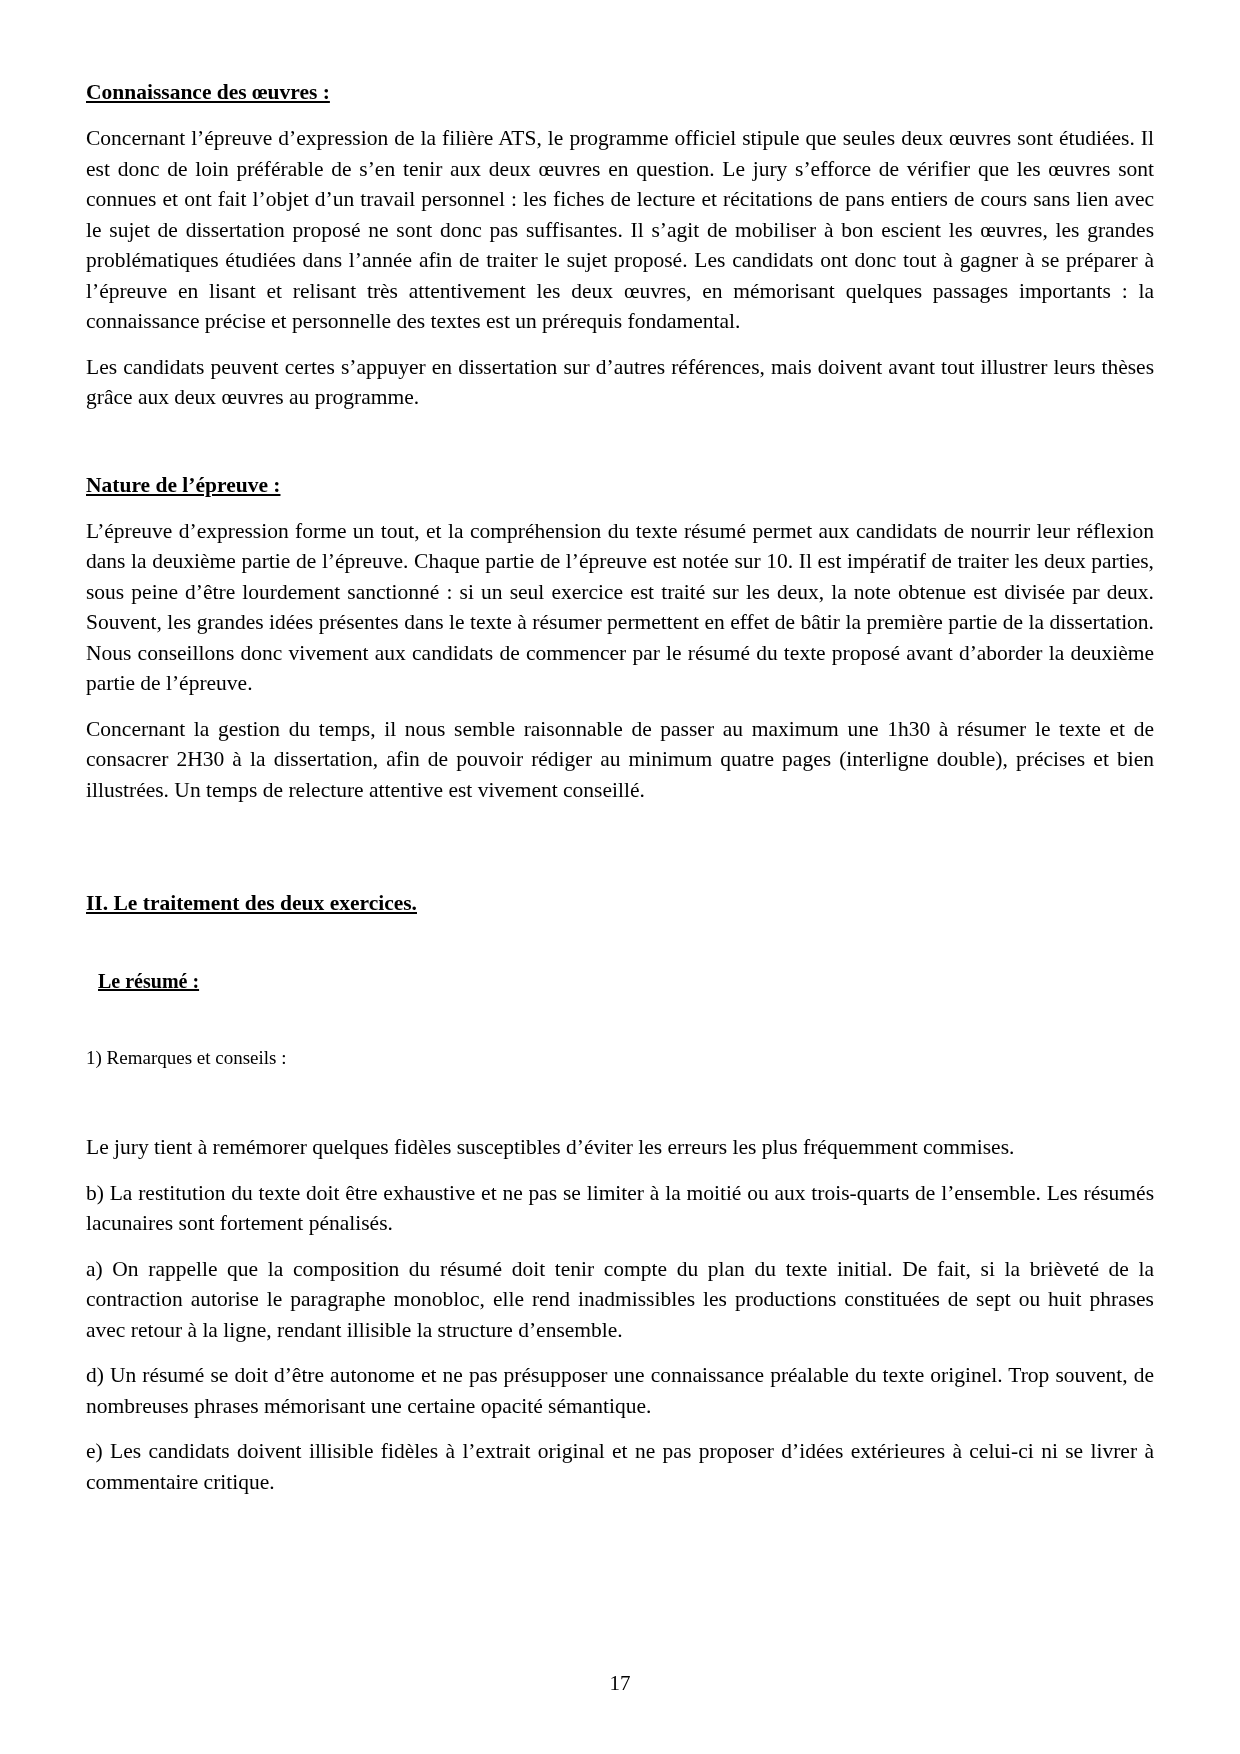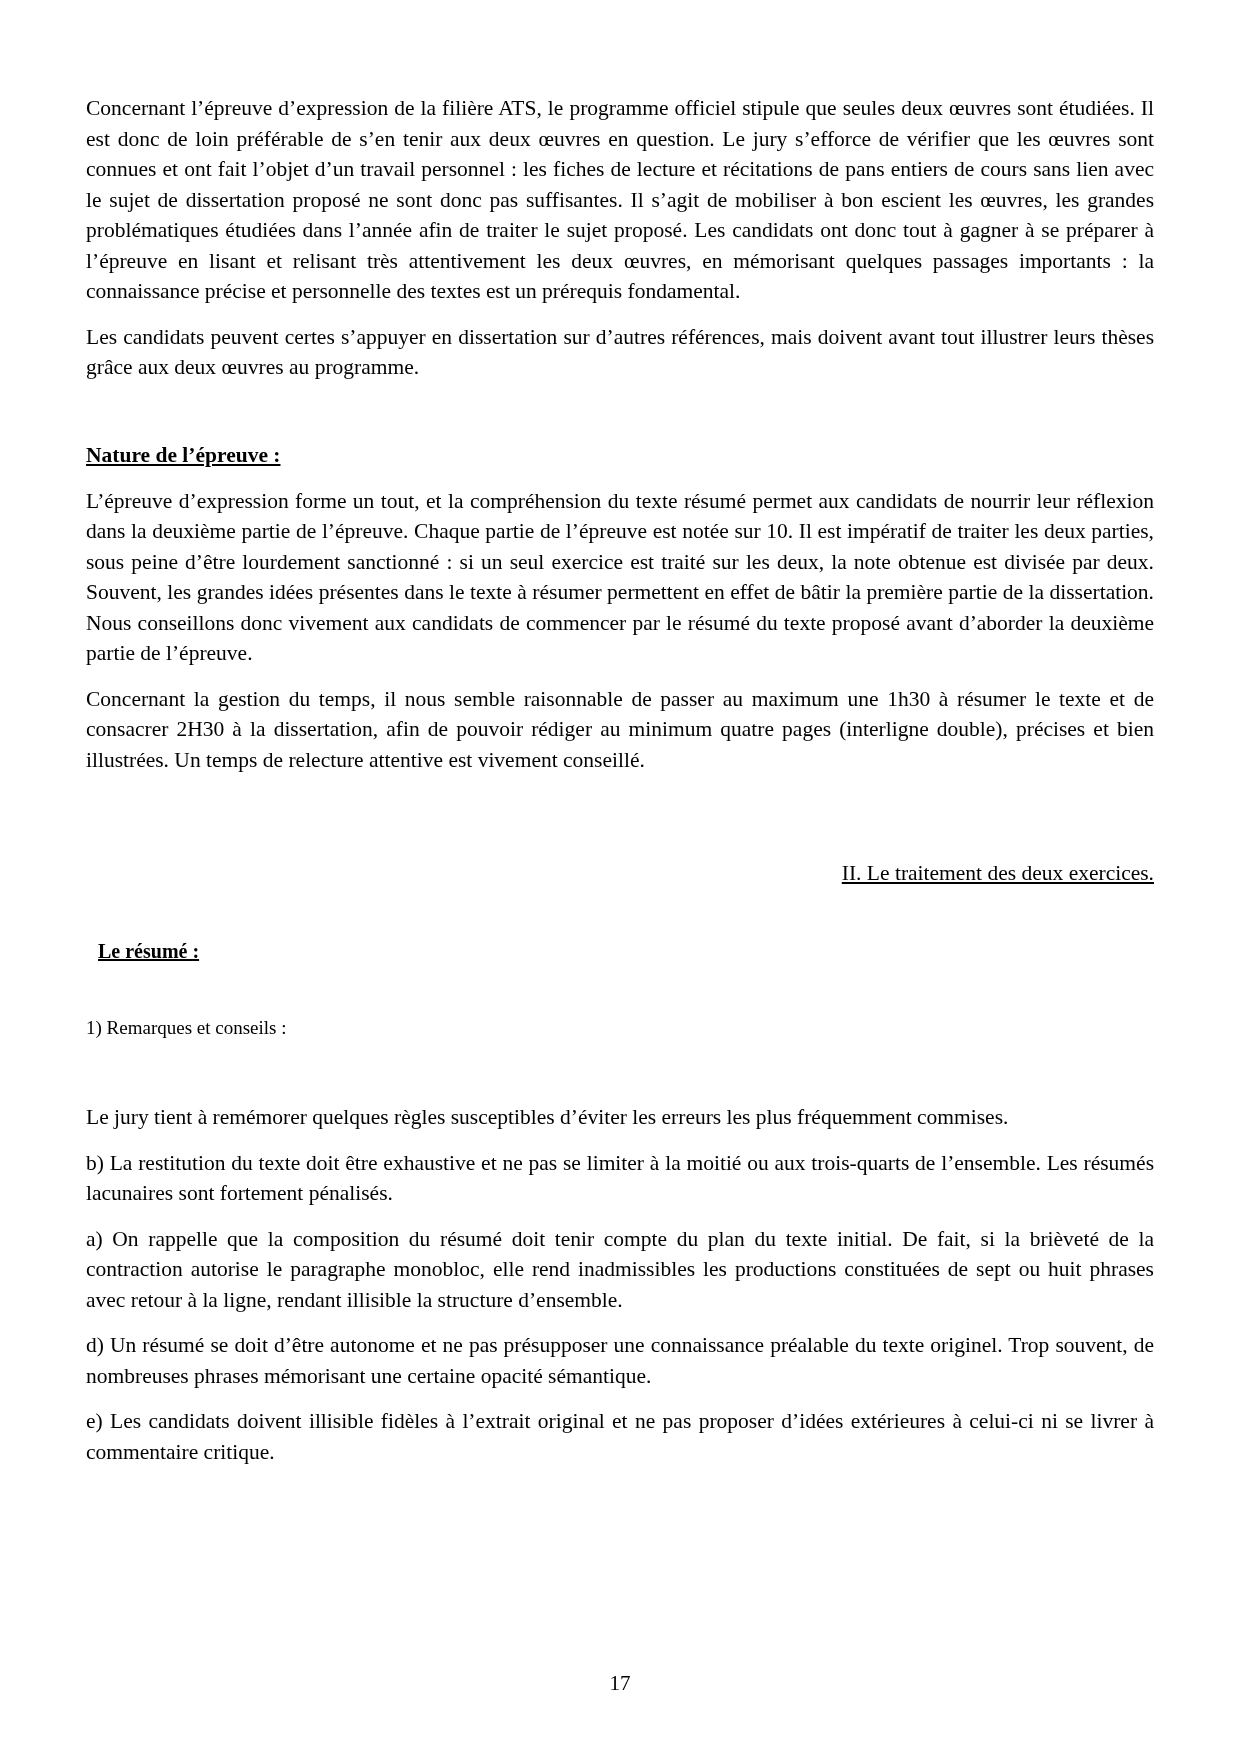--- a/index.html
+++ b/index.html
@@ -36,25 +36,24 @@
     text-justify: inter-word;
     hyphens: none;
   }
   p.body-text.last {
     margin-bottom: 0;
   }
   .section-gap {
     height: 44px;
   }
   .bold-heading {
-    font-weight: normal;
+    font-weight: bold;
     text-decoration: underline;
     font-size: 21.5px;
     margin: 0;
-    text-align: right;
   }
   .sub-heading {
     text-decoration: underline;
     font-size: 20px;
     margin: 12px;
   }
   .plain-line {
     font-size: 19px;
     margin: 0;
     text-align: left;
@@ -66,20 +65,21 @@
     width: 1240px;
     text-align: center;
     font-size: 21px;
   }
 </style>
 </head>
 <body>
 
 <div class="page">
 
+  <h2 class="heading-underline">Connaissance des œuvres :</h2>
 
   <p class="body-text">Concernant l’épreuve d’expression de la filière ATS, le programme officiel stipule que seules deux œuvres sont étudiées. Il est donc de loin préférable de s’en tenir aux deux œuvres en question. Le jury s’efforce de vérifier que les œuvres sont connues et ont fait l’objet d’un travail personnel : les fiches de lecture et récitations de pans entiers de cours sans lien avec le sujet de dissertation proposé ne sont donc pas suffisantes. Il s’agit de mobiliser à bon escient les œuvres, les grandes problématiques étudiées dans l’année afin de traiter le sujet proposé. Les candidats ont donc tout à gagner à se préparer à l’épreuve en lisant et relisant très attentivement les deux œuvres, en mémorisant quelques passages importants : la connaissance précise et personnelle des textes est un prérequis fondamental.</p>
   <p class="body-text">Les candidats peuvent certes s’appuyer en dissertation sur d’autres références, mais doivent avant tout illustrer leurs thèses grâce aux deux œuvres au programme.</p>
 
   <div class="section-gap"></div>
 
   <h2 class="heading-underline">Nature de l’épreuve :</h2>
 
   <p class="body-text">L’épreuve d’expression forme un tout, et la compréhension du texte résumé permet aux candidats de nourrir leur réflexion dans la deuxième partie de l’épreuve. Chaque partie de l’épreuve est notée sur 10. Il est impératif de traiter les deux parties, sous peine d’être lourdement sanctionné : si un seul exercice est traité sur les deux, la note obtenue est divisée par deux. Souvent, les grandes idées présentes dans le texte à résumer permettent en effet de bâtir la première partie de la dissertation. Nous conseillons donc vivement aux candidats de commencer par le résumé du texte proposé avant d’aborder la deuxième partie de l’épreuve.</p>
   <p class="body-text">Concernant la gestion du temps, il nous semble raisonnable de passer au maximum une 1h30 à résumer le texte et de consacrer 2H30 à la dissertation, afin de pouvoir rédiger au minimum quatre pages (interligne double), précises et bien illustrées. Un temps de relecture attentive est vivement conseillé.</p>
@@ -91,21 +91,21 @@
   <div style="height:42px"></div>
 
   <h2 class="sub-heading">Le résumé  :</h2>
 
   <div style="height:42px"></div>
 
   <p class="plain-line">1) Remarques et conseils :</p>
 
   <div style="height:48px"></div>
 
-  <p class="body-text">Le jury tient à remémorer quelques règles susceptibles d’éviter les erreurs les plus fréquemment commises.</p>
+  <p class="body-text">Le jury tient à remémorer quelques fidèles susceptibles d’éviter les erreurs les plus fréquemment commises.</p>
 
   <p class="body-text">b) La restitution du texte doit être exhaustive et ne pas se limiter à la moitié ou aux trois-quarts de l’ensemble. Les résumés lacunaires sont fortement pénalisés.</p>
   <p class="body-text">a) On rappelle que la composition du résumé doit tenir compte du plan du texte initial. De fait, si la brièveté de la contraction autorise le paragraphe monobloc, elle rend inadmissibles les productions constituées de sept ou huit phrases avec retour à la ligne, rendant illisible la structure d’ensemble.</p>
   <p class="body-text">d) Un résumé se doit d’être autonome et ne pas présupposer une connaissance préalable du texte originel. Trop souvent, de nombreuses phrases mémorisant une certaine opacité sémantique.</p>
   <p class="body-text last">e) Les candidats doivent illisible fidèles à l’extrait original et ne pas proposer d’idées extérieures à celui-ci ni se livrer à commentaire critique.</p>
 
   <div class="page-number">17</div>
 </div>
 
 </body></html>

